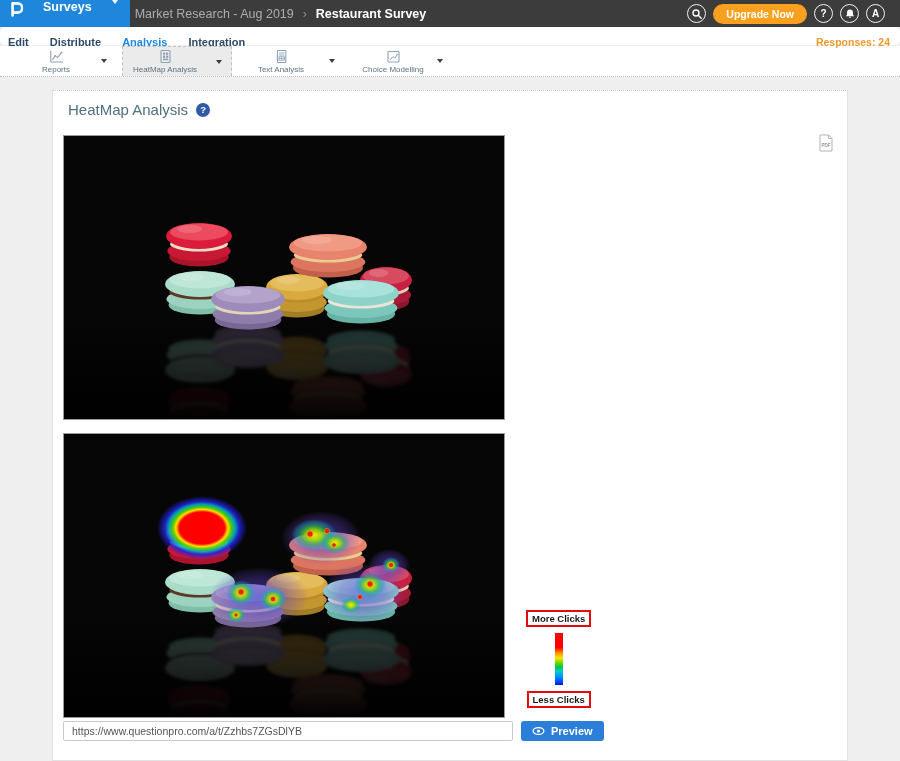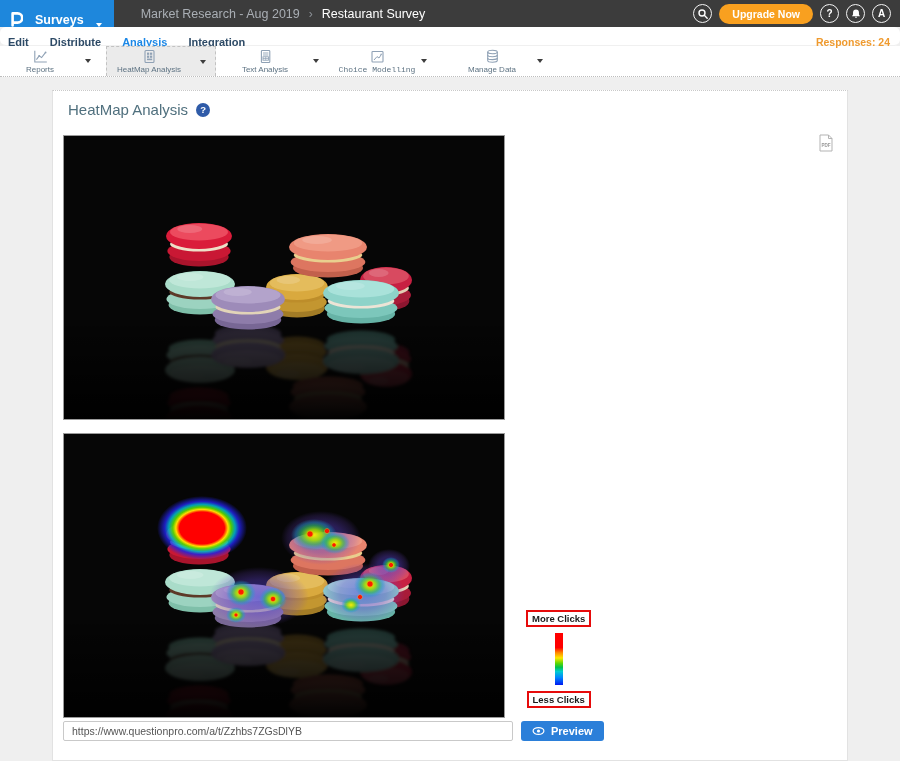--- a/index.html
+++ b/index.html
@@ -1,52 +1,52 @@
 <!DOCTYPE html>
 <html><head>
 <meta charset="utf-8">
 <style>
   html,body{margin:0;padding:0;width:900px;height:761px;overflow:hidden;
     background:#efefef;font-family:"Liberation Sans",sans-serif;-webkit-font-smoothing:antialiased;}
   *{box-sizing:border-box;}
 
   
   .topbar{height:27px;background:#3c3c3c;display:flex;align-items:stretch;color:#fff;}
-  .logo-area{background:#1e87dc;display:flex;align-items:flex-end;gap:12px;padding:0 12px 0 8px;cursor:pointer;}
+  .logo-area{background:#1e87dc;display:flex;align-items:flex-start;gap:20px;padding:0 12px 0 8px;cursor:pointer;}
   .logo-area svg{display:block;}
   .product-label{font-size:12.5px;font-weight:700;}
   .caret{width:0;height:0;border-left:3.5px solid transparent;border-right:3.5px solid transparent;border-top:4.5px solid currentColor;display:inline-block;}
-  .crumbs{display:flex;align-items:center;gap:9px;margin-left:27px;font-size:12.5px;}
+  .crumbs{display:flex;align-items:center;gap:9px;margin-left:5px;font-size:12.5px;}
   .crumb-parent{color:#a9aeb4;cursor:pointer;}
   .crumb-sep{color:#8b9096;font-size:12px;}
-  .crumb-current{color:#fff;font-weight:400;}
-  .top-actions{margin-left:auto;display:flex;align-items:center;gap:7px;padding-right:9px;}
+  .crumb-current{color:#fff;font-weight:700;}
+  .top-actions{margin-left:auto;display:flex;align-items:center;gap:7px;padding-right:15px;}
   .circle-btn{width:19px;height:19px;border:1.4px solid #f3f3f3;border-radius:50%;display:flex;align-items:center;justify-content:center;font-size:10px;font-weight:700;color:#fff;cursor:pointer;flex:0 0 auto;}
   .upgrade-btn{background:#f9a01f;color:#fff;border:none;border-radius:10px;font-size:10.5px;font-weight:700;padding:4px 13px;cursor:pointer;font-family:inherit;}
 
   
   .navbar{height:19px;background:#fff;display:flex;align-items:center;padding:11px 10px 0 8px;border-bottom:1px solid #f0f0f0;border-radius:6px;}
   .nav-item{font-size:11px;font-weight:700;color:#2d4a66;margin-right:21px;cursor:pointer;padding-top:1px;}
   .nav-item.active{color:#1b87e6;border-bottom:1.5px solid #7fb9ea;}
   .responses{margin-left:auto;font-size:10.5px;font-weight:700;color:#ef9a2e;}
 
   
-  .toolbar{height:31px;background:#fff;border-bottom:1px dotted #bdbdbd;display:flex;align-items:stretch;padding-left:4px;}
+  .toolbar{height:31px;background:#fff;border-bottom:1px dotted #bdbdbd;display:flex;align-items:stretch;padding-left:20px;}
   .tool-group{display:flex;align-items:stretch;}
   .tool-tab{display:flex;flex-direction:column;align-items:center;justify-content:center;gap:1px;cursor:pointer;padding:0 2px;}
   .tool-tab svg{display:block;}
   .tool-label{font-size:8px;color:#5d7282;white-space:nowrap;}
   .tool-caret{width:24px;display:flex;align-items:center;justify-content:center;color:#3d3d3d;cursor:pointer;}
   .tg-reports .tool-tab{width:72px;}
   .tg-heat{margin-left:6px;background:#ebebeb;border:1px dashed #c2c2c2;border-bottom:none;}
   .tg-heat .tool-tab{width:84px;}
   .tg-text{margin-left:10px;}
   .tg-text .tool-tab{width:78px;justify-content:center;}
   .tg-choice{margin-left:14px;}
-  .tg-choice .tool-tab{width:70px;font-family:Liberation Mono, monospace;}
+  .tg-choice .tool-tab{width:70px;}
   .tg-manage{margin-left:20px;}
   .tg-manage .tool-tab{width:72px;}
 
   
   .panel{margin:13px 52px 0;width:796px;height:671px;background:#fff;border:1px solid #e2e2e2;border-top:1px dotted #c9c9c9;}
   .panel-header{display:flex;align-items:center;gap:8px;padding:10px 15px 8px;}
   .panel-title{font-size:15px;color:#50707e;}
   .help-badge{width:14px;height:14px;border-radius:50%;background:#2f5ba8;color:#fff;font-size:9.5px;font-weight:700;display:flex;align-items:center;justify-content:center;cursor:pointer;}
   .info-bar{background:#d9edf7;padding:6px 16px;font-size:10.5px;font-weight:700;color:#2e5a73;}
   .content{position:relative;padding:9px 10px 0;}
@@ -166,34 +166,20 @@
         <path d="M4 11 L7 7.6 L9 9 L11.5 5.2" fill="none" stroke="#8fa1b5" stroke-width="1"></path>
         <path d="M11.8 4.6 l-1.8 0.4 1.3 1.3 z" fill="#8fa1b5"></path>
       </svg>
       <span class="tool-label">Choice Modelling</span>
     </div>
     <span class="tool-caret">
         <span class="caret"></span>
       </span>
   </div>
 
-  <div class="tool-group tg-manage">
-    <div class="tool-tab">
-      <svg width="15" height="15" viewBox="0 0 15 15">
-        <ellipse cx="7.5" cy="3" rx="4.8" ry="1.7" fill="none" stroke="#8fa1b5" stroke-width="1.05"></ellipse>
-        <path d="M2.7 3 v8.6 c0 0.95 2.15 1.7 4.8 1.7 s4.8-0.75 4.8-1.7 V3" fill="none" stroke="#8fa1b5" stroke-width="1.05"></path>
-        <path d="M2.7 6 c0 0.95 2.15 1.7 4.8 1.7 s4.8-0.75 4.8-1.7" fill="none" stroke="#8fa1b5" stroke-width="1.05"></path>
-        <path d="M2.7 8.9 c0 0.95 2.15 1.7 4.8 1.7 s4.8-0.75 4.8-1.7" fill="none" stroke="#8fa1b5" stroke-width="1.05"></path>
-      </svg>
-      <span class="tool-label">Manage Data</span>
-    </div>
-    <span class="tool-caret">
-        <span class="caret"></span>
-      </span>
-  </div>
 </div>
 
 <div class="panel">
   <div class="panel-header">
     <span class="panel-title">HeatMap Analysis</span>
     <span class="help-badge">?</span>
   </div>
 
   <div class="content">
     <button class="pdf-btn">

